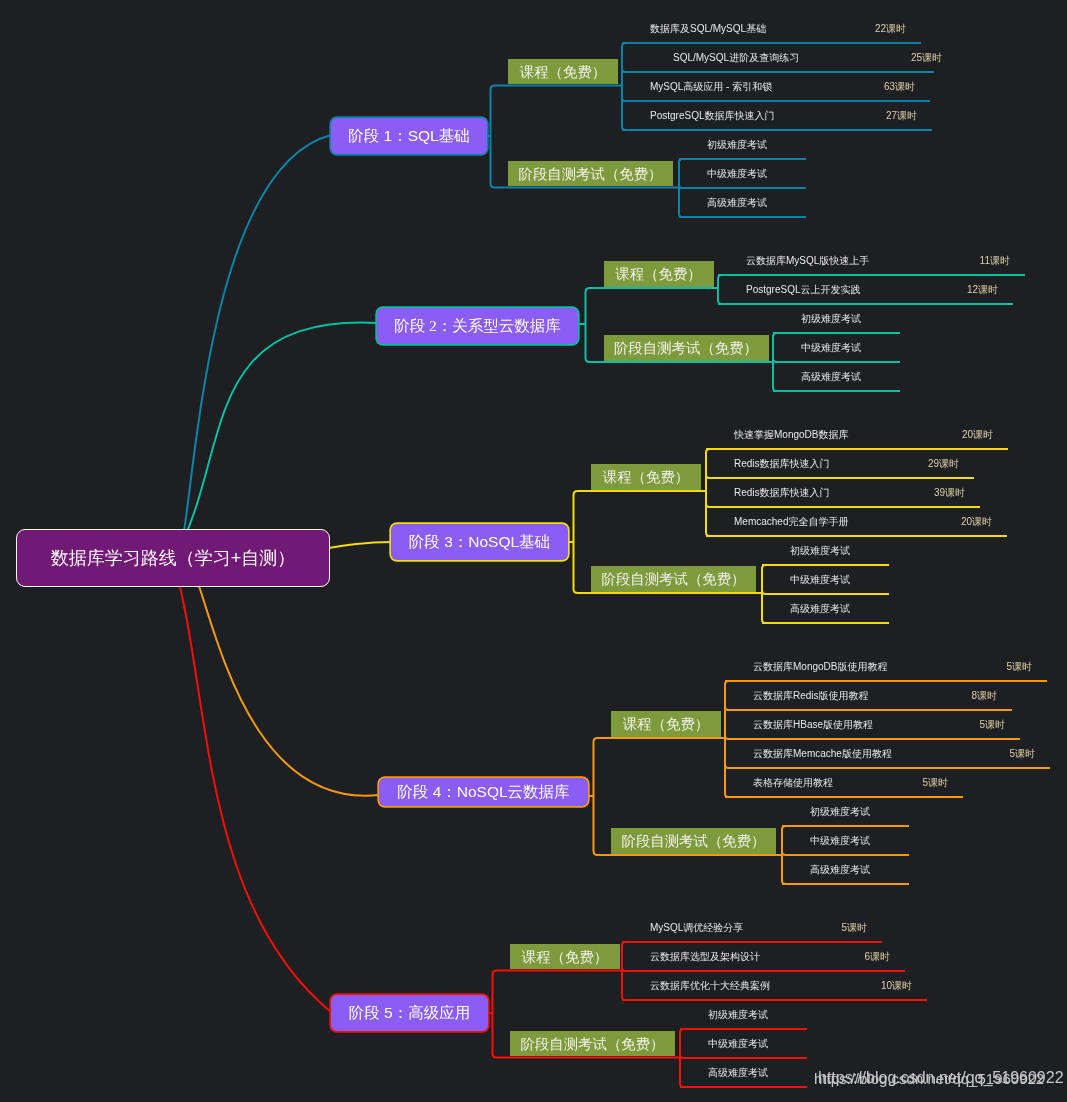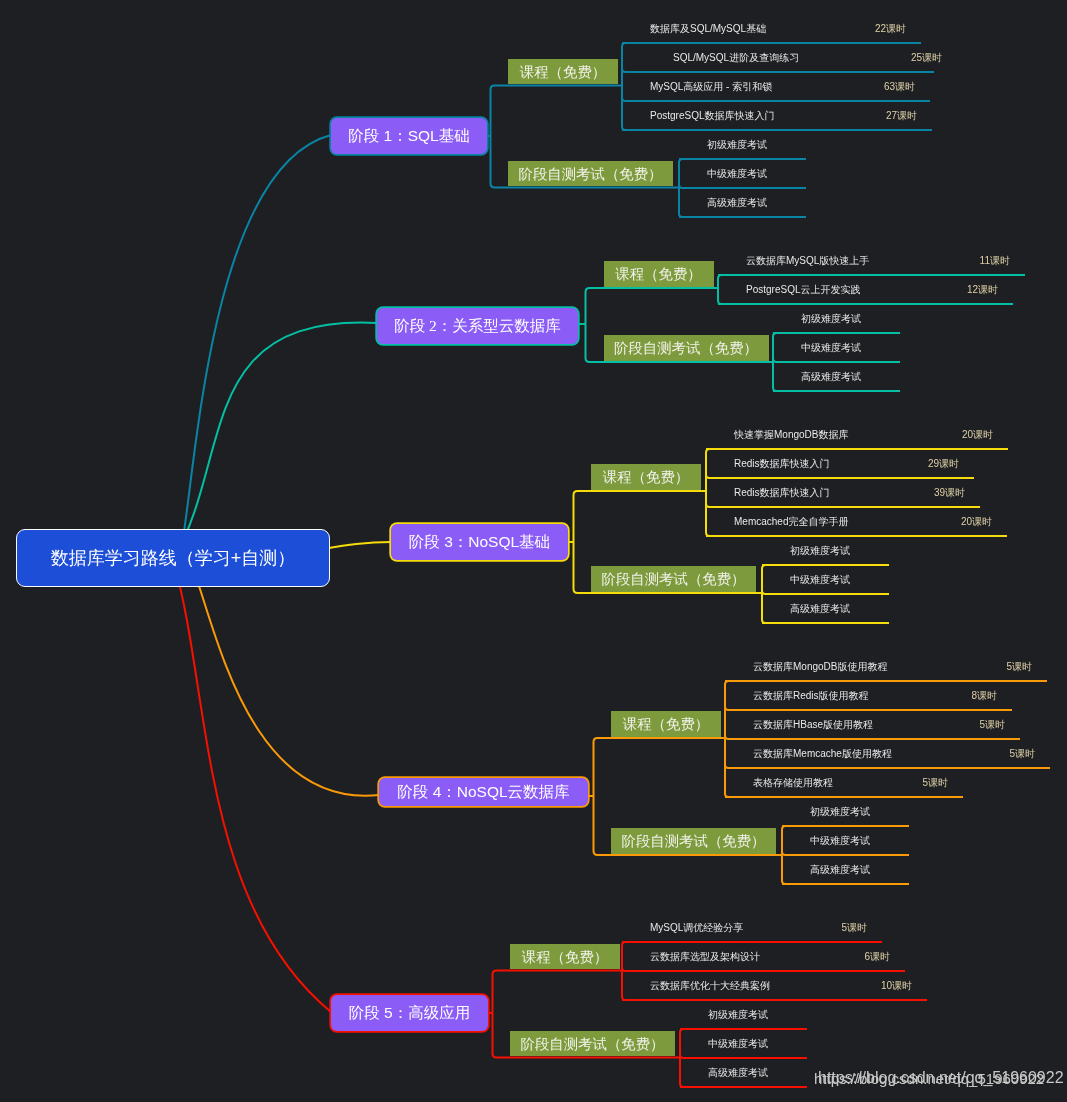--- a/index.html
+++ b/index.html
@@ -1,21 +1,21 @@
 <!DOCTYPE html>
 <html><head>
 <meta charset="utf-8">
 <style>
   html,body{margin:0;padding:0;background:#1e1f22;}
   body{width:1067px;height:1102px;overflow:hidden;
        font-family:"Liberation Sans","DejaVu Sans",sans-serif;}
   #stage{position:relative;width:1067px;height:1102px;background:#1e1f22;}
   svg#links{position:absolute;left:0;top:0;width:1067px;height:1102px;}
   .node{position:absolute;box-sizing:border-box;white-space:nowrap;}
-  .root{background:#1d4ed8;border:1.6px solid #fcfcfc;border-radius:9px;color:#fff;
+  .root{background:#701a75;border:1.6px solid #fcfcfc;border-radius:9px;color:#fff;
         font-size:18px;display:flex;align-items:center;justify-content:center;}
   .stage{background:#8b5cf6;border-radius:6px;color:#fff;font-size:15.5px;
          display:flex;align-items:center;justify-content:center;}
   .cat{background:#7d9b3c;color:#f2f2ec;font-size:14.4px;
        display:flex;align-items:center;justify-content:center;padding-top:2px;
        box-sizing:border-box;}
   .leaf{color:#e9e9e9;font-size:10px;display:flex;align-items:center;
         padding-left:29px;padding-top:3px;box-sizing:border-box;}
   .leaf .hrs{color:#ded0a8;margin-left:auto;padding-right:14px;}
   .wm{position:absolute;color:#c8c8c8;font-size:15px;white-space:nowrap;}

